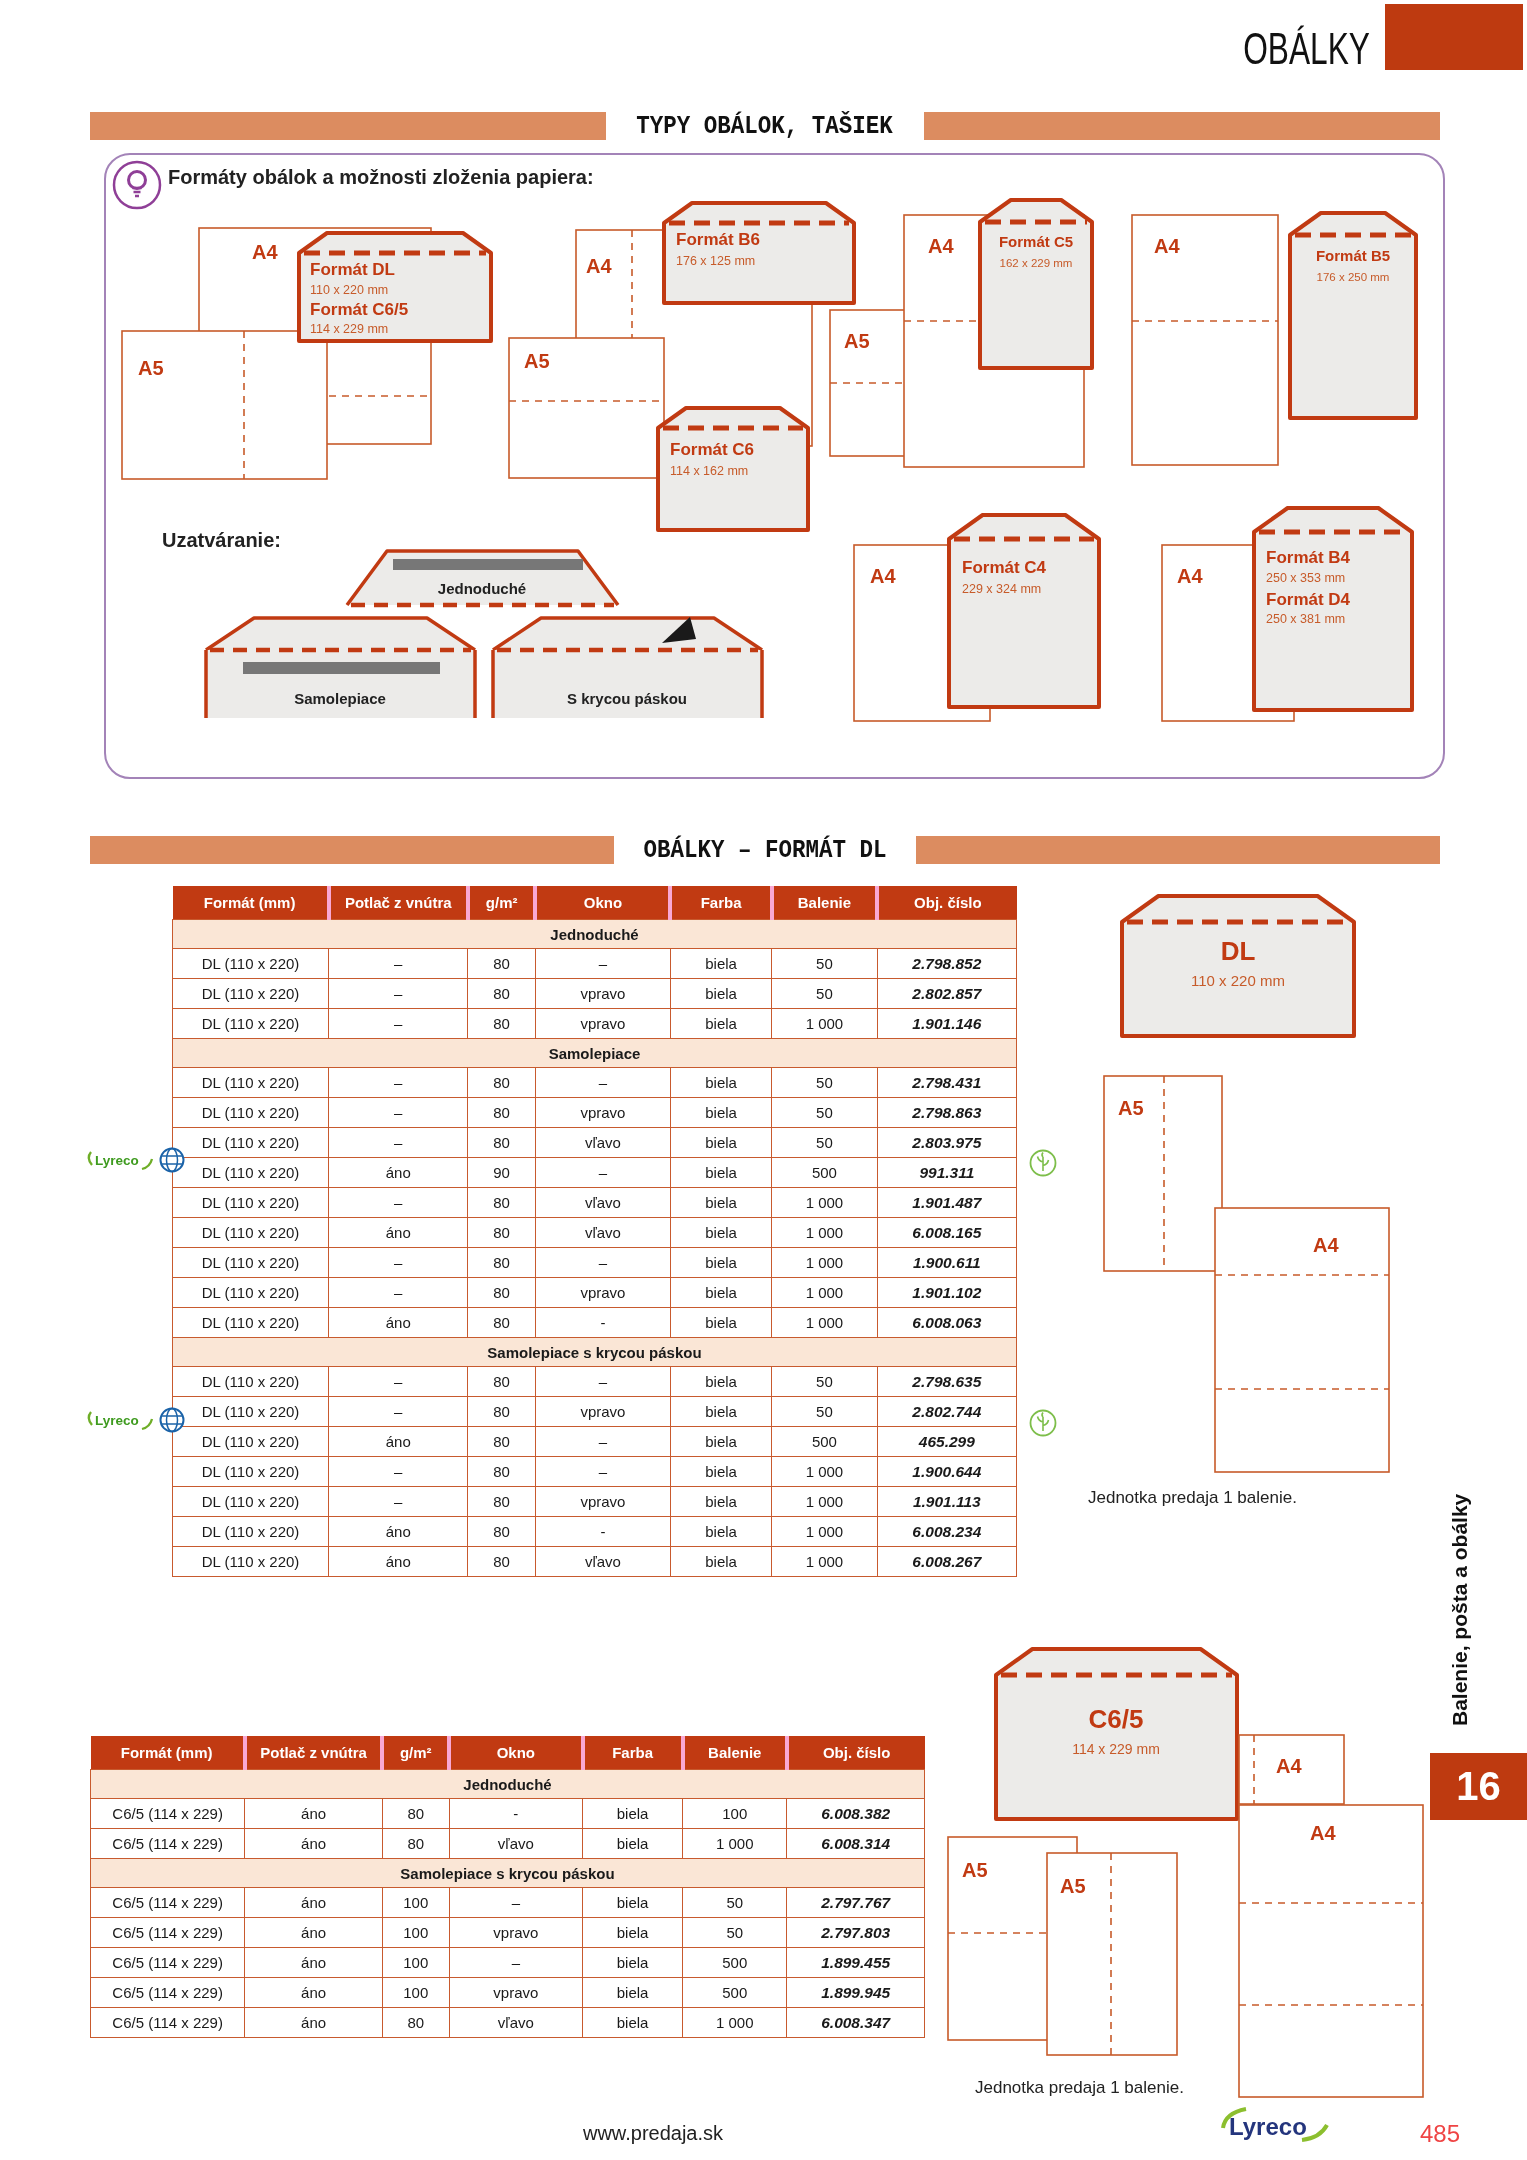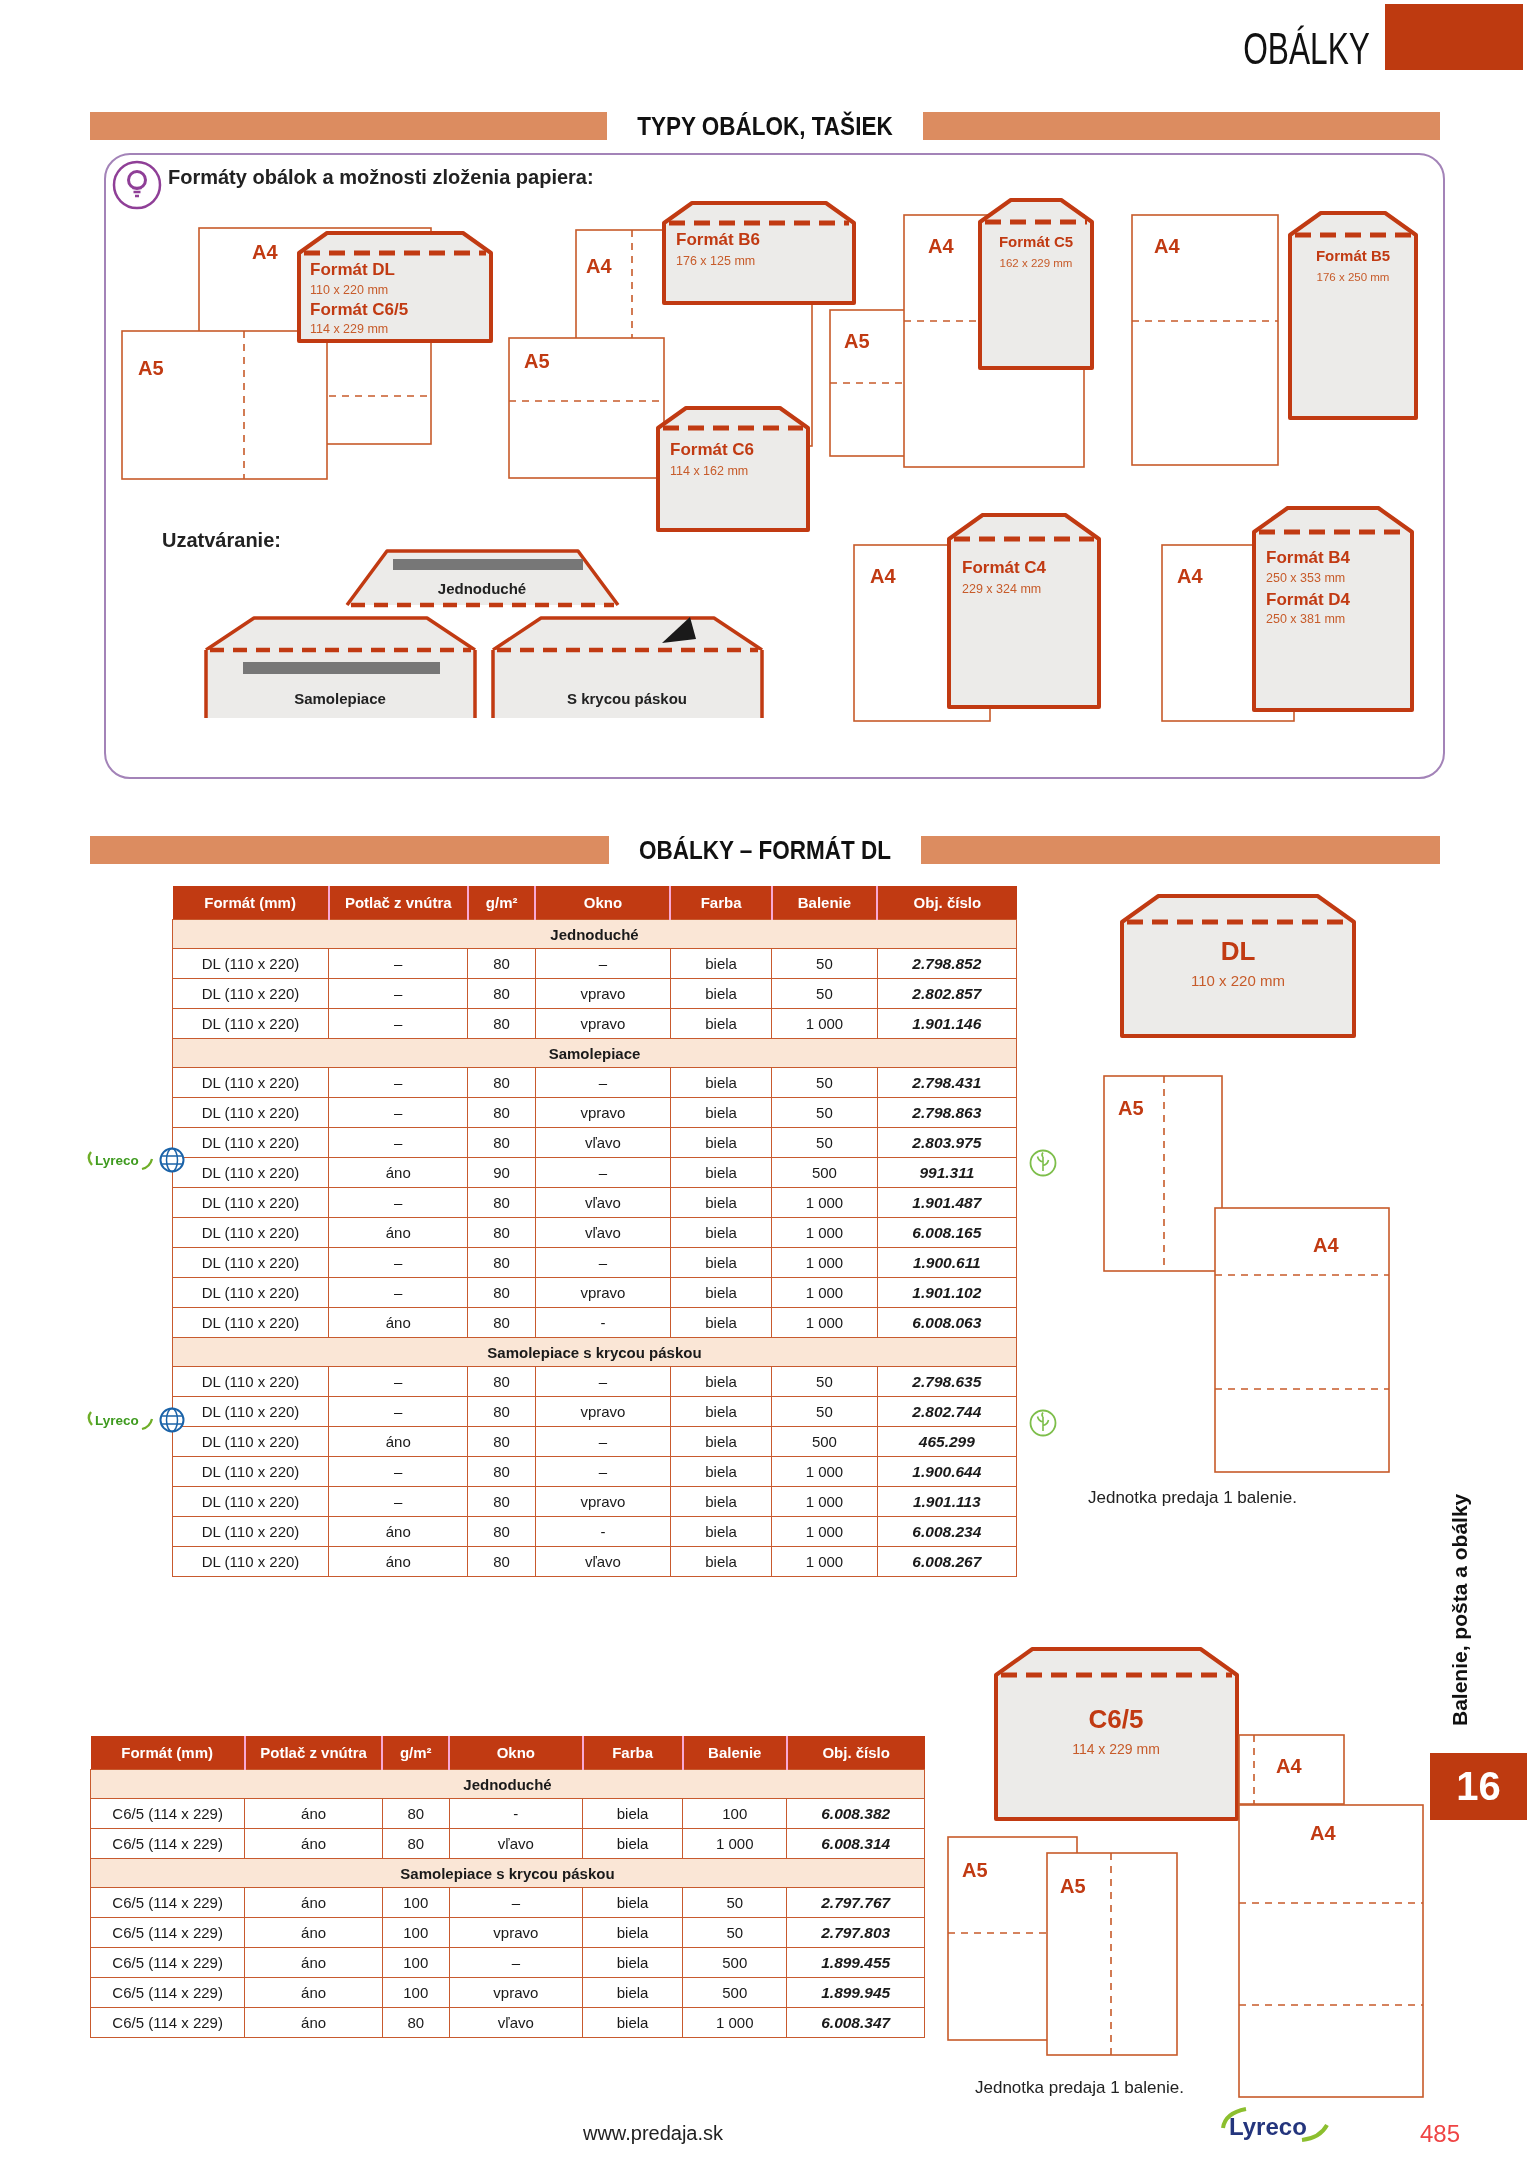--- a/index.html
+++ b/index.html
@@ -4,21 +4,21 @@
 <style>
   html,body{margin:0;padding:0;background:#fff;}
   .page{position:relative;width:1527px;height:2160px;background:#fff;overflow:hidden;
         font-family:"Liberation Sans",sans-serif;color:#1a1a1a;}
   .abs{position:absolute;}
   
   .page-title{position:absolute;left:1040px;top:24px;width:330px;text-align:right;
       font-size:44px;font-weight:400;letter-spacing:0px;transform:scaleX(.72);transform-origin:right center;color:#111;}
   .title-square{position:absolute;left:1385px;top:4px;width:138px;height:66px;background:#BE3A10;}
   
-  .section-bar{position:absolute;left:90px;width:1350px;height:28px;display:flex;align-items:center;gap:16px;}
+  .section-bar{position:absolute;left:90px;width:1350px;height:28px;display:flex;align-items:center;gap:16px;font-family:Liberation Mono, monospace;}
   .section-bar .bar{flex:1;height:28px;background:#DC8C60;}
   .bar-title{font-weight:bold;font-size:25px;white-space:nowrap;transform:scaleX(.9);color:#111;}
   
   .tip-box{position:absolute;left:104px;top:153px;width:1337px;height:622px;
       border:2px solid #A383B8;border-radius:26px;}
   .intro{position:absolute;left:168px;top:166px;font-size:20px;font-weight:bold;color:#222;}
   
   svg text{font-family:"Liberation Sans",sans-serif;}
   .sheet{fill:#fff;stroke:#C75B2A;stroke-width:1.6;}
   .fold{stroke:#C75B2A;stroke-width:1.6;stroke-dasharray:7 6;fill:none;}
@@ -34,21 +34,21 @@
   .closure-label{fill:#222;font-size:15px;font-weight:bold;text-anchor:middle;}
   .closing-title{fill:#222;font-size:20px;font-weight:bold;}
   .flap-fill{fill:#ECEBE9;}
   .flap-stroke{fill:none;stroke:#C13A12;stroke-width:3.5;stroke-linejoin:round;}
   .flap-dash{stroke:#C13A12;stroke-width:4.5;stroke-dasharray:14 9;}
   .gum{fill:#777;}
   
   .tbl-wrap{position:absolute;}
   table{border-collapse:collapse;table-layout:fixed;width:100%;}
   th{background:#C13A12;color:#fff;font-size:15px;font-weight:bold;height:33px;
-     border-left:2px solid #f9a8d4;padding:0 2px;}
+     border-left:4px solid #f9a8d4;padding:0 2px;}
   th:first-child{border-left:none;}
   tbody td{height:29px;font-size:15px;text-align:center;border:1px solid #C85A2E;padding:0 3px;
      background:#fff;line-height:1;}
   tr.section-row td{background:#FAE6D6;font-weight:bold;font-size:15px;height:28px;}
   td.obj{font-weight:bold;font-style:italic;font-size:15.5px;}
   .note{position:absolute;font-size:17px;color:#222;}
   
   .eco-left{position:absolute;left:84px;display:flex;align-items:center;gap:3px;}
   .eco-right{position:absolute;left:1028px;}
   

